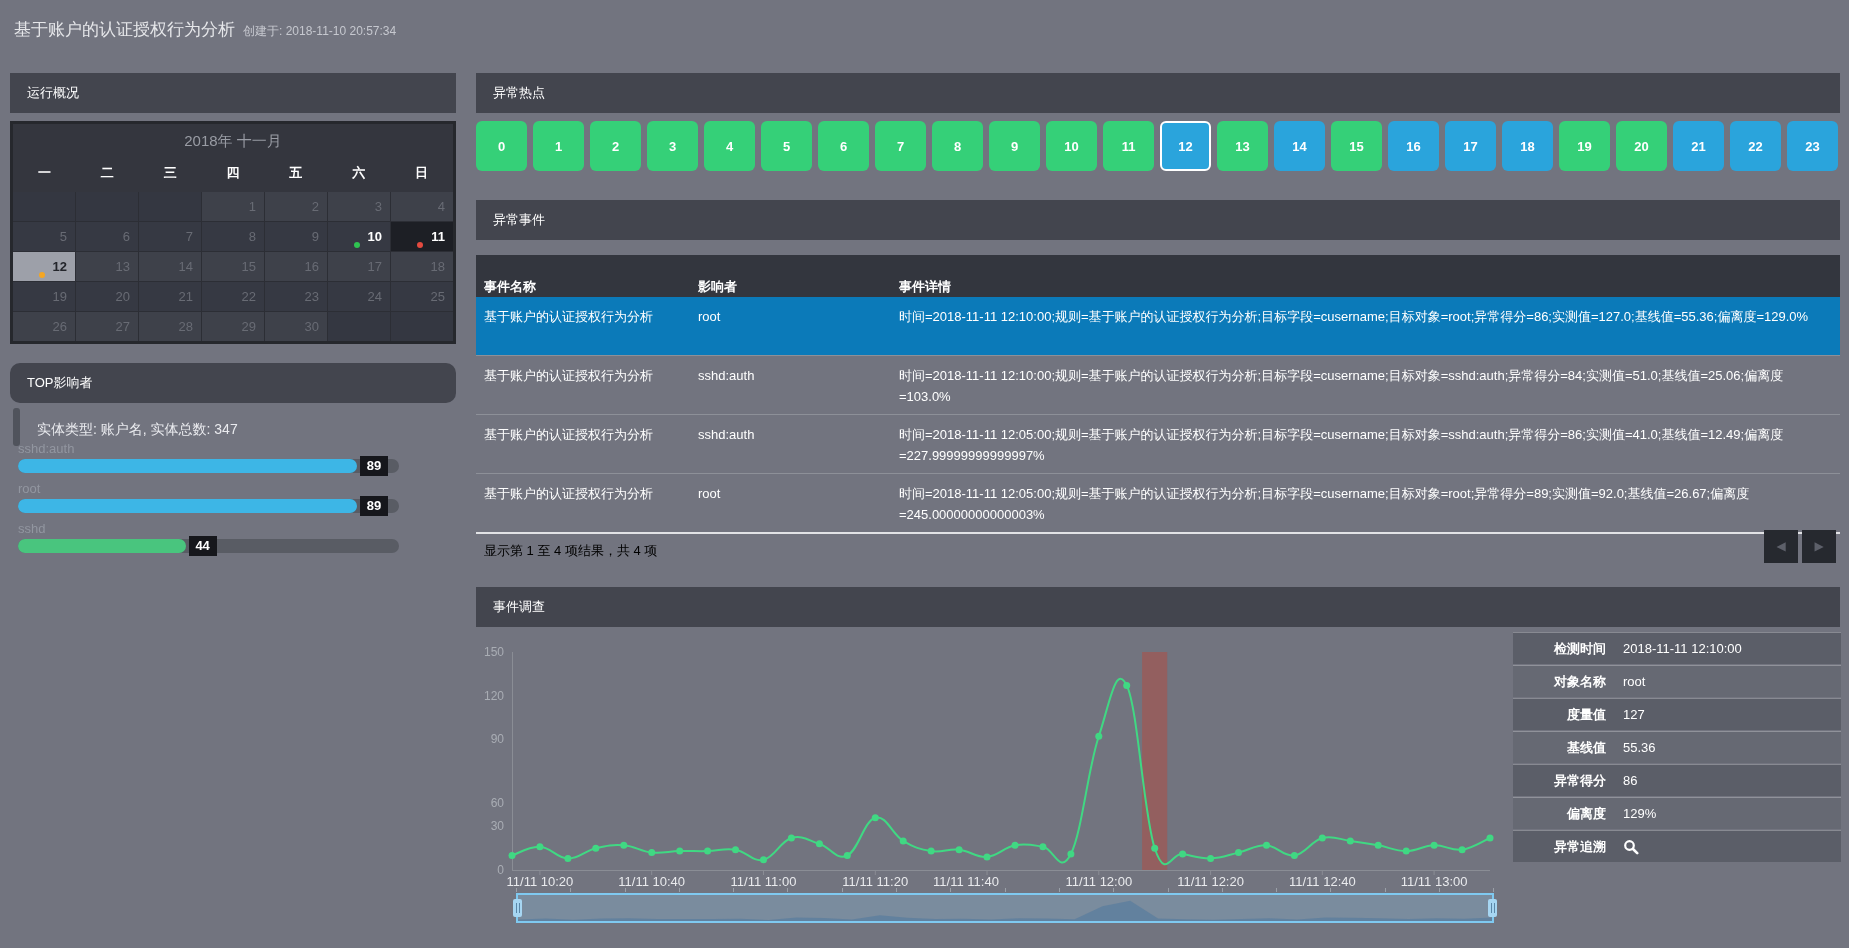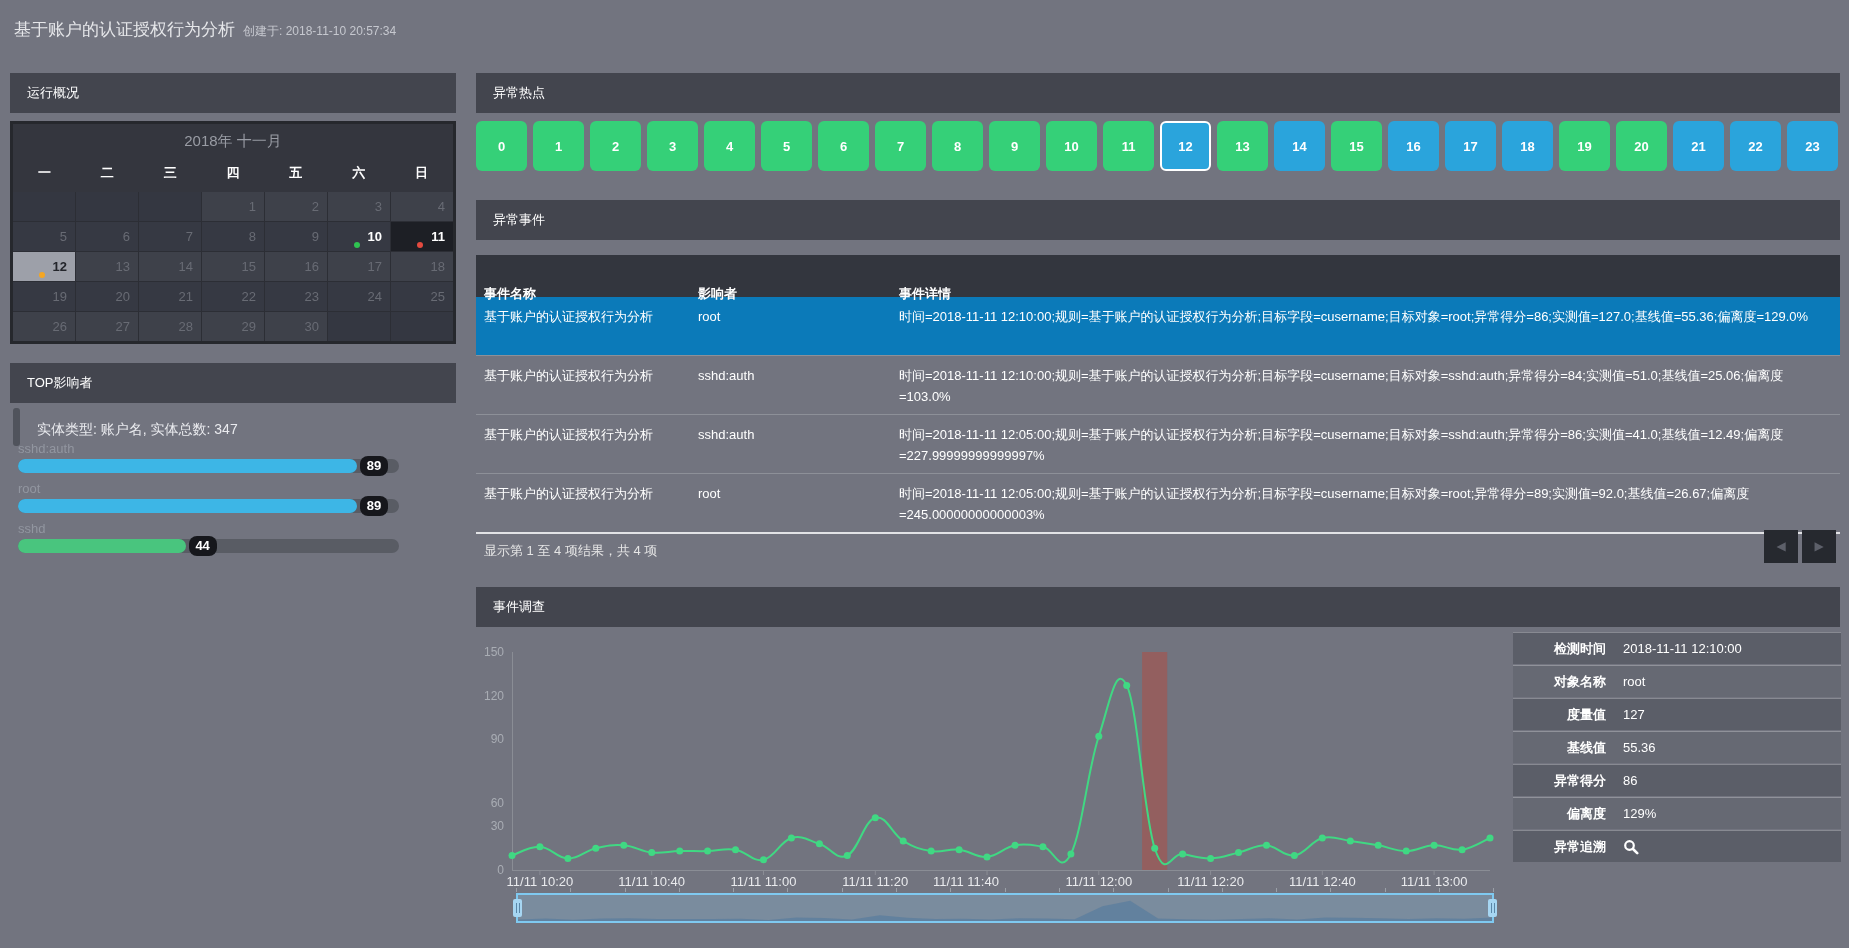--- a/index.html
+++ b/index.html
@@ -29,50 +29,50 @@
   .cal-cell.rowalt{background:#3e414a;}
   .cal-cell.empty{background:#343741;}
   .cal-cell.white-day{color:#fff;font-weight:bold;}
   .cal-cell.selected{background:#1d1f25;color:#fff;font-weight:bold;}
   .cal-cell.today{background:#9da0a9;color:#23252b;font-weight:bold;}
   .dot{position:absolute;left:42%;bottom:3px;width:6px;height:6px;border-radius:50%;}
   .dot.green{background:#2fc351;}
   .dot.red{background:#e34a3f;}
   .dot.orange{background:#f5a623;}
   
-  .top-header{position:absolute;left:0;top:290px;width:446px;}
+  .top-header{position:absolute;left:0;top:290px;width:446px;border-radius:10px;}
   .scroll-thumb{position:absolute;left:3px;top:335px;width:7px;height:38px;background:#50535c;border-radius:3px;}
   .entity-summary{position:absolute;left:27px;top:348px;font-size:14px;color:#eaebef;}
   .bar-group{position:absolute;left:8px;width:391px;height:38px;}
   .bar-label{font-size:13px;color:#9296a0;height:17px;}
   .bar-track{position:relative;margin-top:1px;height:14px;background:#595c64;border-radius:7px;width:381px;}
   .bar-fill{position:absolute;left:0;top:0;height:14px;border-radius:7px;}
   .bar-badge{position:absolute;top:-3px;height:20px;min-width:22px;padding:0 3px;background:#16171c;color:#fff;
-    font-size:13px;font-weight:bold;text-align:center;line-height:20px;border-radius:8px;}
+    font-size:13px;font-weight:bold;text-align:center;line-height:20px;border-radius:0;}
   
   .hours{position:absolute;left:0;top:48px;width:1364px;display:flex;gap:6px;}
   .hour-btn{width:51px;height:50px;border-radius:6px;color:#fff;font-size:13px;font-weight:bold;
     display:flex;align-items:center;justify-content:center;cursor:pointer;box-sizing:border-box;}
   .hour-btn.green{background:#35d078;}
   .hour-btn.blue{background:#2aa4dc;}
   .hour-btn.selected{border:2px solid #fff;}
   
   .events-header{position:absolute;left:0;top:127px;width:1364px;}
   .ev-table{position:absolute;left:0;top:182px;width:1364px;border-bottom:2px solid #e2e3e6;}
   .ev-row{display:flex;color:#fff;font-size:13px;}
   .ev-head{background:#33363e;font-weight:bold;height:42px;}
-  .ev-head .ev-cell{line-height:42px;padding-top:18px;padding-bottom:0;}
+  .ev-head .ev-cell{line-height:42px;padding-top:12px;padding-bottom:0;font-family:Liberation Mono, monospace;}
   .ev-cell{box-sizing:border-box;padding:9px 10px 6px 8px;line-height:21px;}
   .c1{width:214px;flex:none;}
   .c2{width:201px;flex:none;}
   .c3{flex:1;}
   .ev-body .ev-row{min-height:58px;cursor:pointer;}
   .ev-body .ev-row + .ev-row{border-top:1px solid #8d9098;}
   .ev-body .ev-row.selected{background:#0b7ab9;border-top:none;}
-  .results-summary{position:absolute;left:8px;top:458px;height:40px;line-height:40px;font-size:13px;color:#e5e5e5;}
+  .results-summary{position:absolute;left:8px;top:458px;height:40px;line-height:40px;font-size:13px;color:#000000;}
   .pager{position:absolute;top:457px;width:34px;height:33px;background:#26292f;color:#5d606a;
     text-align:center;line-height:33px;font-size:12px;cursor:pointer;}
   .pager.prev{left:1288px;}
   .pager.next{left:1326px;}
   
   .inv-header{position:absolute;left:0;top:514px;width:1364px;}
   .chart-section{position:absolute;left:0;top:554px;width:1364px;height:321px;}
   .plot{position:absolute;left:36px;top:25px;width:978px;height:218px;}
   .plot svg{overflow:visible;}
   .ylab{position:absolute;right:0;transform:translateY(-50%);font-size:12px;color:#a9adb4;}

